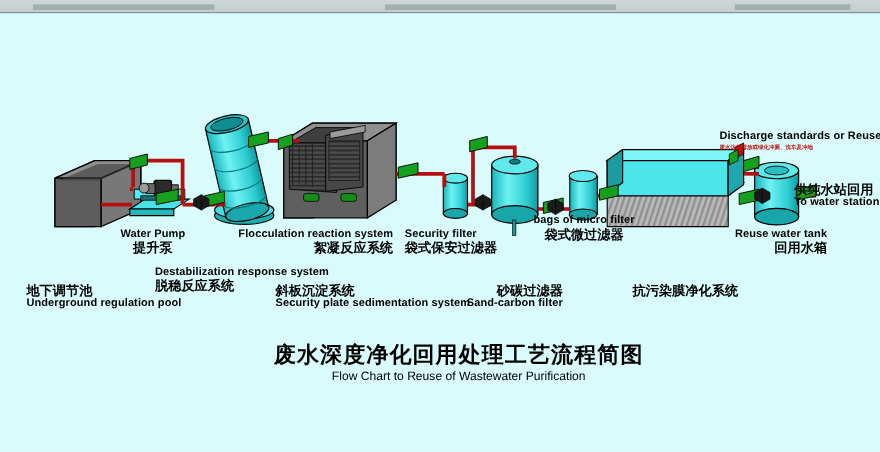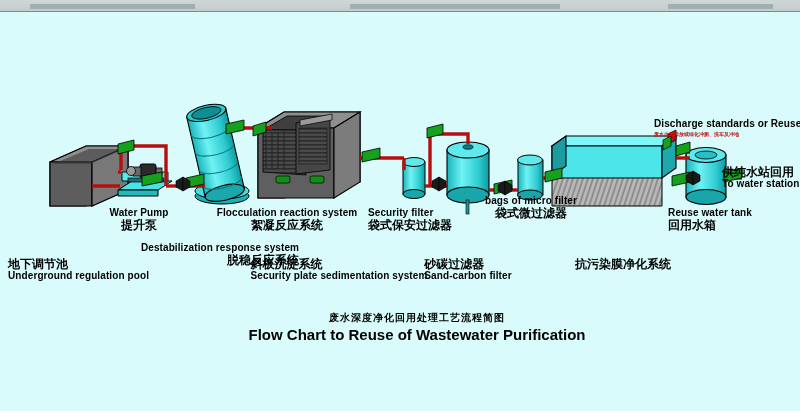--- a/index.html
+++ b/index.html
@@ -13,22 +13,22 @@
   #stage{position:absolute;left:0;top:0;width:800px;height:411px;}
   .topbar{position:absolute;left:0;top:0;width:800px;height:11px;
           background:linear-gradient(#cfd6d6,#c3cccc);border-bottom:1px solid #7f8a8a;}
   .topbar .seg{position:absolute;top:4px;height:5px;background:#9fb0b0;}
 
   
   .lbl{position:absolute;color:#000;line-height:1.05;white-space:nowrap;}
   .en{font-size:10px;font-weight:bold;letter-spacing:.1px;}
   .cn{font-size:12px;font-weight:bold;}
   .lbl.center{text-align:center;transform:translateX(-50%);}
-  .title-cn{font-size:10px;font-weight:bold;letter-spacing:1px;}
-  .title-en{font-size:15px;font-weight:bold;text-align:right;}
+  .title-cn{font-size:20px;font-weight:bold;letter-spacing:1px;}
+  .title-en{font-size:11px;font-weight:normal;}
   .tiny-red{font-size:5px;color:#c01010;font-weight:bold;white-space:nowrap;}
 
   svg{position:absolute;left:0;top:0;width:800px;height:411px;overflow:visible;}
 </style>
 </head>
 <body>
 
 <div id="stage">
 
   <div class="topbar">
@@ -219,65 +219,65 @@
         <polygon points="505,181 512,185 512,191 505,195"></polygon>
         <polygon points="686,175 693,171 693,185 686,181"></polygon>
         <polygon points="693,171 700,175 700,181 693,185"></polygon>
       </g>
 
       <polygon points="668,134 676,130 676,140 668,144" fill="#c01010" stroke="#000" stroke-width="0.7"></polygon>
       <polygon points="663,140 671,136 671,146 663,150" fill="#15a11d" stroke="#000" stroke-width="0.7"></polygon>
     </g>
   </svg>
 
-  <div class="lbl" style="left:8px;top:258px;">
+  <div class="lbl" style="left:24px;top:258px;">
     <div class="cn">地下调节池</div>
     <div class="en">Underground regulation pool</div>
   </div>
 
   <div class="lbl center" style="left:139px;top:208px;text-align:center;">
     <div class="en">Water Pump</div>
     <div class="cn">提升泵</div>
   </div>
 
-  <div class="lbl center" style="left:220px;top:243px;text-align:right;">
+  <div class="lbl center" style="left:220px;top:243px;text-align:left;">
     <div class="en">Destabilization response system</div>
     <div class="cn">脱稳反应系统</div>
   </div>
 
-  <div class="lbl center" style="left:287px;top:208px;text-align:center;">
+  <div class="lbl center" style="left:287px;top:208px;text-align:right;">
     <div class="en">Flocculation reaction system</div>
     <div class="cn">絮凝反应系统</div>
   </div>
 
   <div class="lbl center" style="left:339px;top:258px;text-align:left;">
     <div class="cn">斜板沉淀系统</div>
     <div class="en">Security plate sedimentation system</div>
   </div>
 
   <div class="lbl center" style="left:410px;top:208px;text-align:left;">
     <div class="en">Security filter</div>
     <div class="cn">袋式保安过滤器</div>
   </div>
 
-  <div class="lbl center" style="left:468px;top:258px;text-align:left;">
+  <div class="lbl center" style="left:468px;top:258px;text-align:right;">
     <div class="cn">砂碳过滤器</div>
     <div class="en">Sand-carbon filter</div>
   </div>
 
   <div class="lbl center" style="left:531px;top:196px;text-align:center;">
     <div class="en">bags of micro filter</div>
     <div class="cn">袋式微过滤器</div>
   </div>
 
   <div class="lbl center" style="left:623px;top:258px;text-align:left;">
     <div class="cn">抗污染膜净化系统</div>
   </div>
 
-  <div class="lbl center" style="left:710px;top:208px;text-align:left;">
+  <div class="lbl center" style="left:710px;top:208px;text-align:right;">
     <div class="en">Reuse water tank</div>
     <div class="cn">回用水箱</div>
   </div>
 
   <div class="lbl" style="left:722px;top:166px;">
     <div class="cn">供纯水站回用</div>
     <div class="en">To water station</div>
   </div>
 
   <div class="lbl" style="left:654px;top:119px;">

